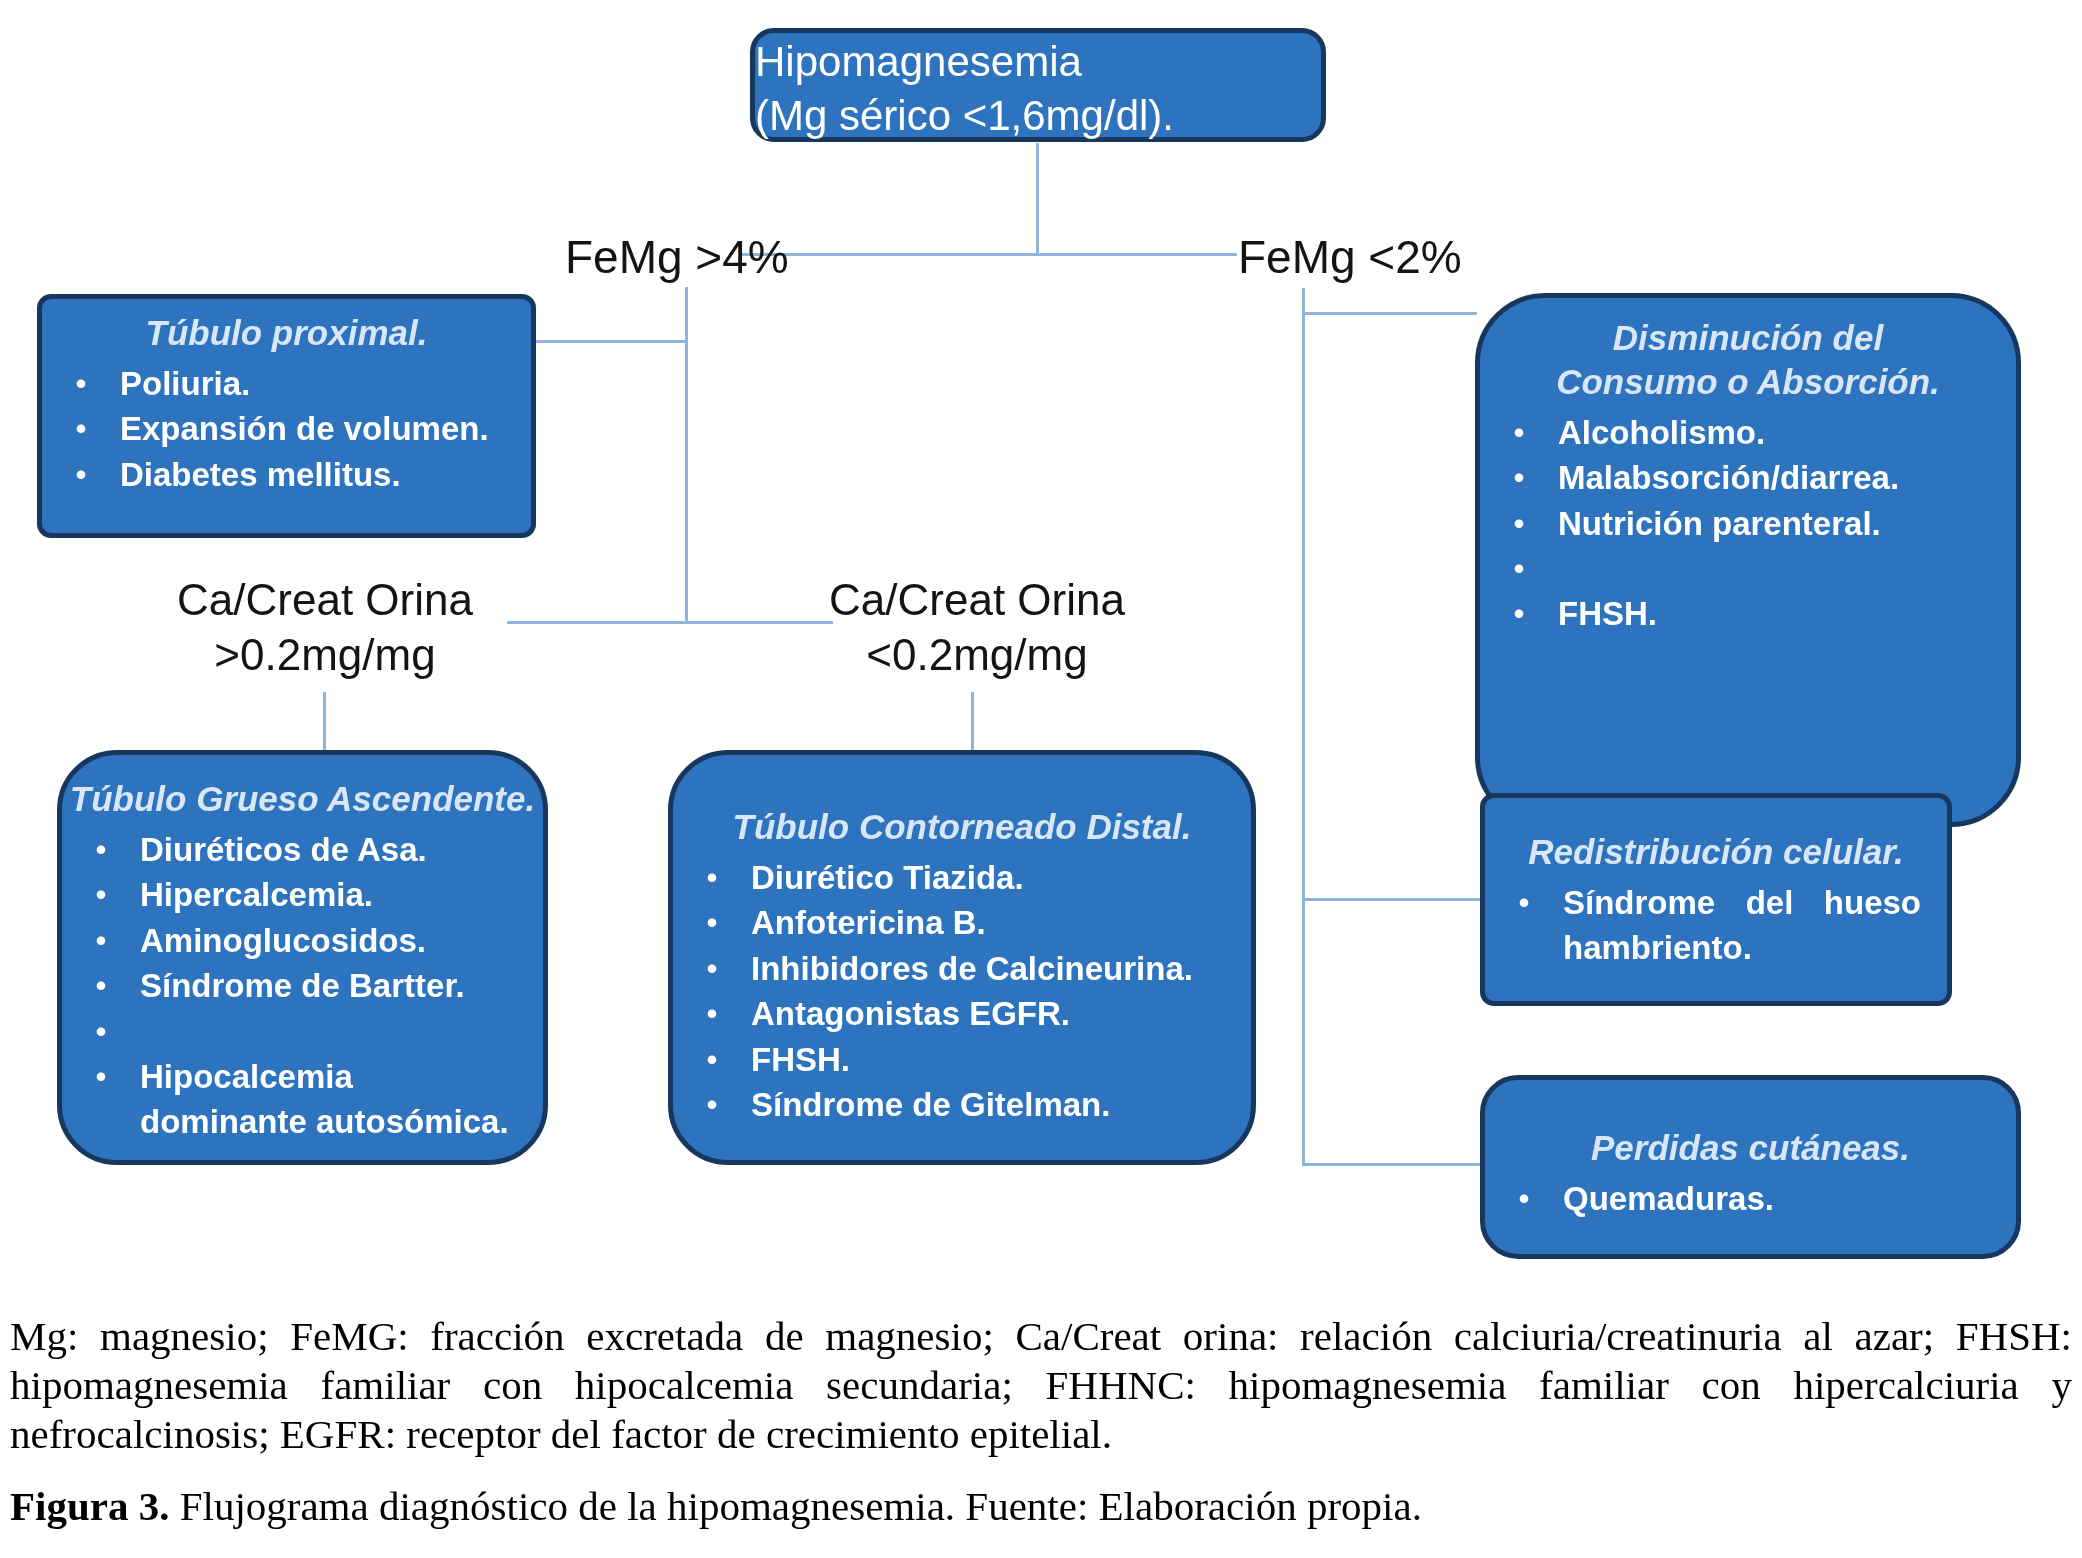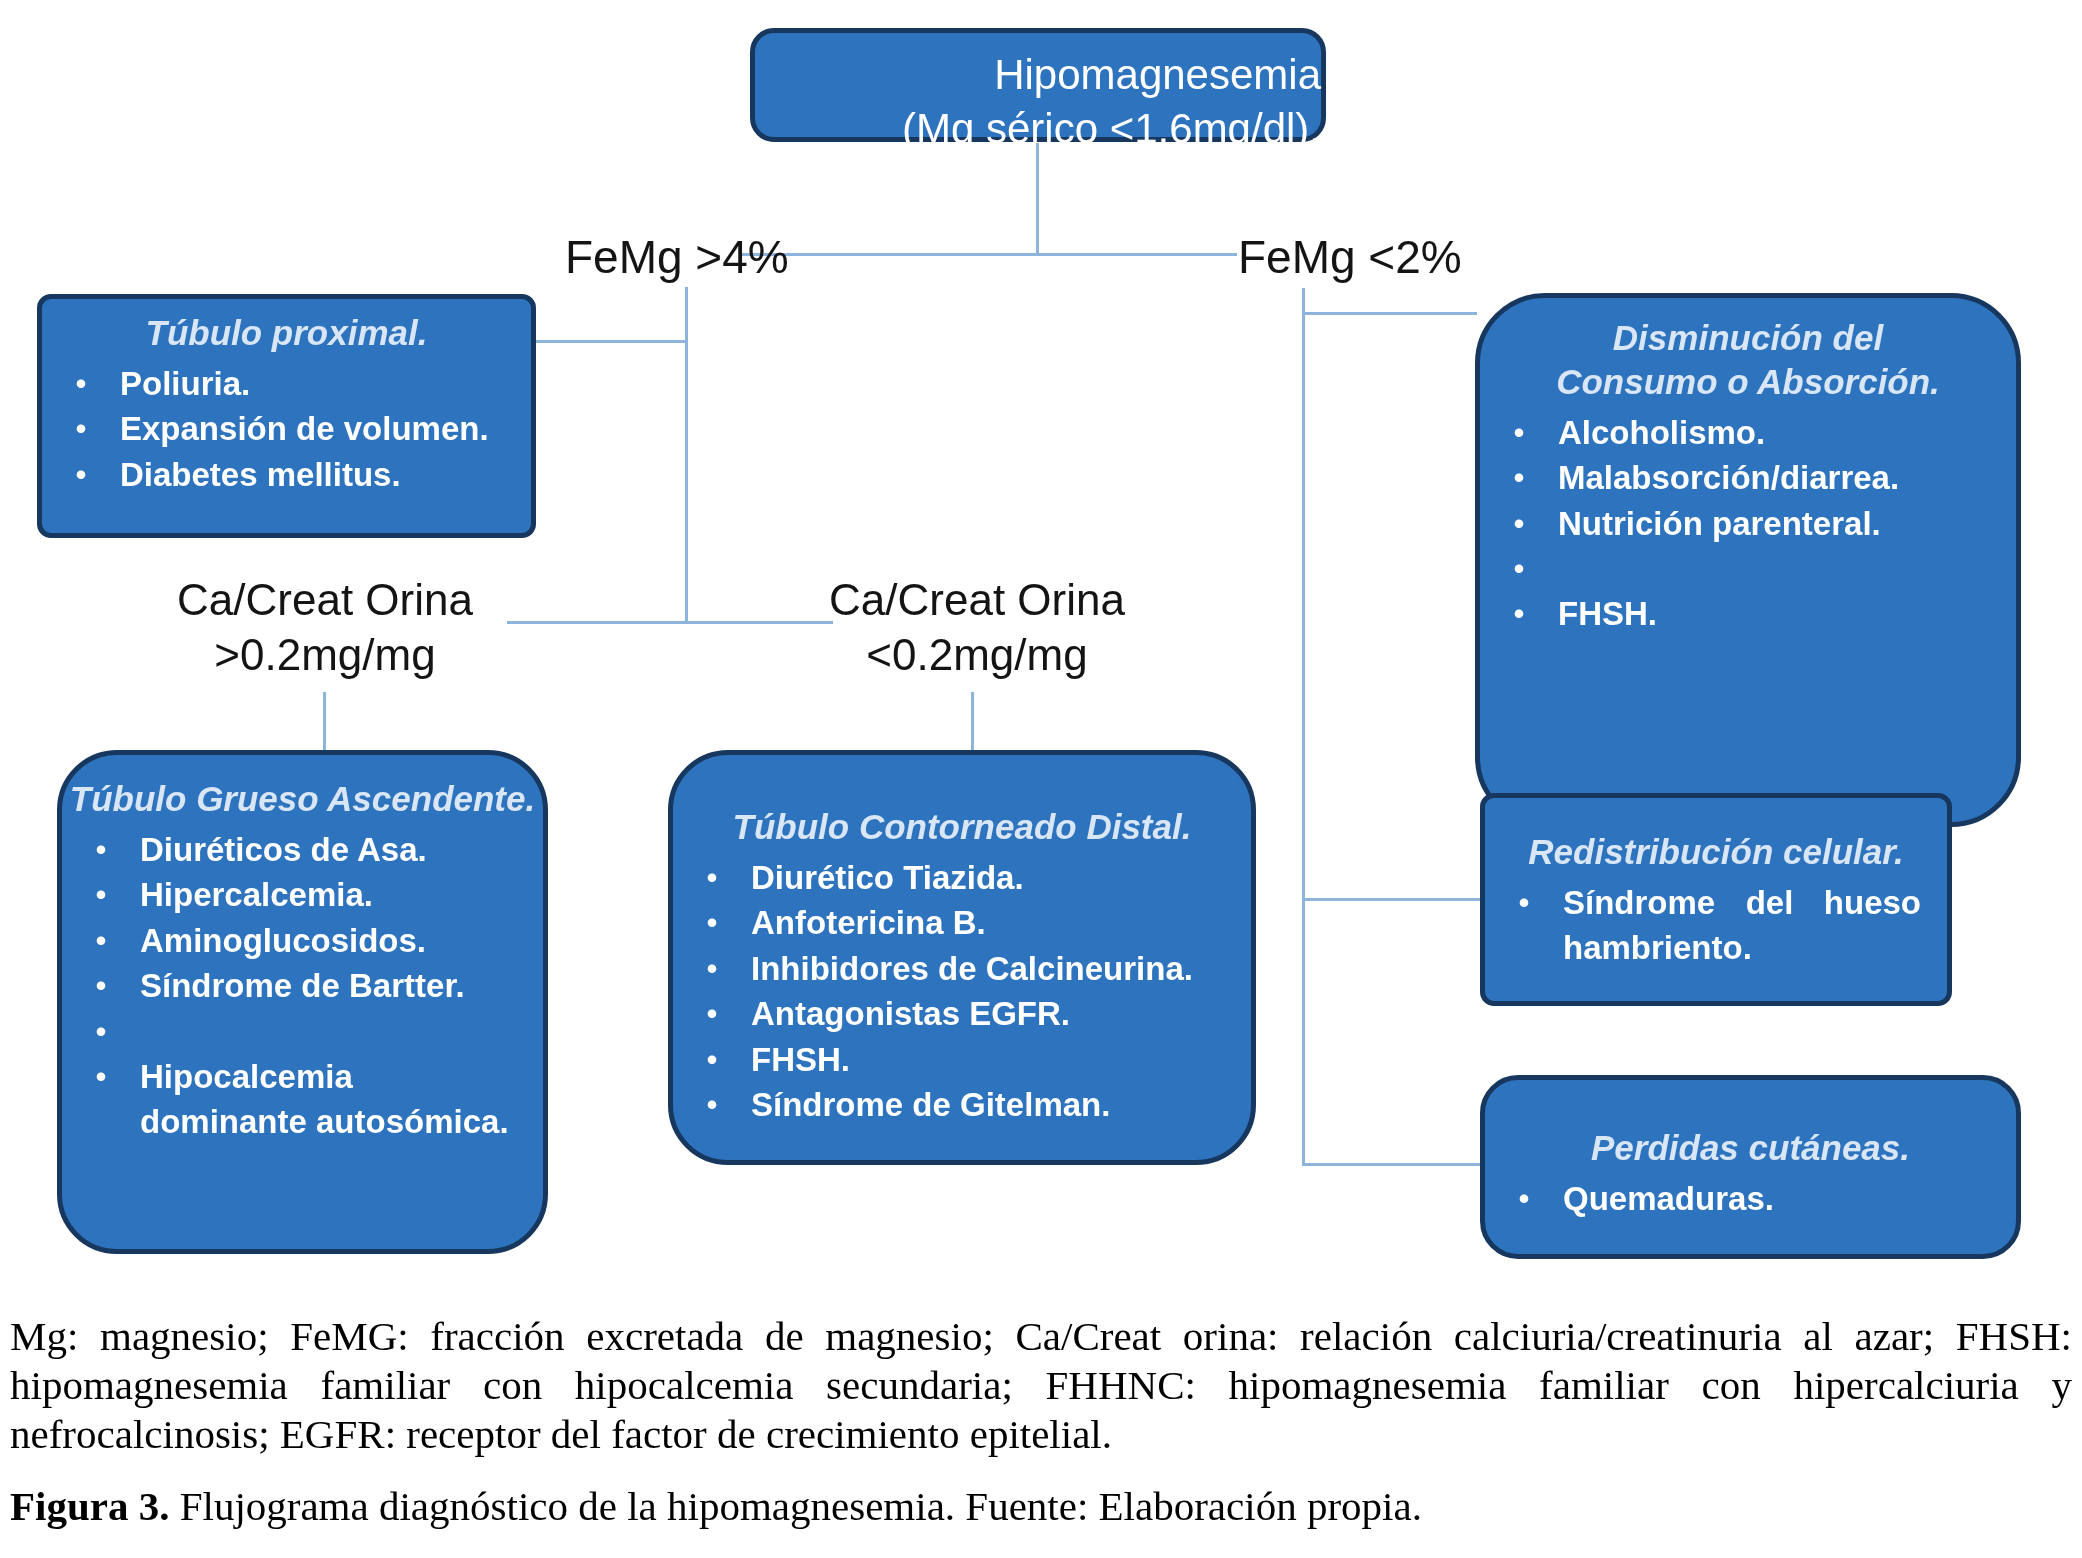--- a/index.html
+++ b/index.html
@@ -34,24 +34,24 @@
   .row{display:flex;align-items:flex-start;font-weight:bold;font-size:33px;line-height:1.38;}
   .dot{width:78px;flex:0 0 78px;text-align:center;font-size:30px;line-height:1.5;}
   .btxt{flex:1;text-align:justify;padding-right:26px;}
 
   .root-node{
     position:absolute;
     background:var(--box-fill);
     border:5px solid var(--box-border);
     border-radius:24px;
     color:var(--body-text);
-    text-align:right;
+    text-align:left;
     font-size:42px;
     line-height:1.28;
-    padding-top:15px;
+    padding-top:2px;
   }
   .branch-label{
     position:absolute;
     color:var(--label-text);
     font-size:46px;
     text-align:center;
     line-height:1.2;
     white-space:nowrap;
   }
   .ca-label{
@@ -126,21 +126,21 @@
           <span class="dot">•</span>
           <span class="btxt">Expansión de volumen.</span>
         </div>
         <div class="row">
           <span class="dot">•</span>
           <span class="btxt">Diabetes mellitus.</span>
         </div>
       </div>
   </div>
 
-  <div class="node" style="left:57px;top:750px;width:491px;height:504px;border-radius:60px;padding-top:22px;">
+  <div class="node" style="left:57px;top:750px;width:491px;height:415px;border-radius:60px;padding-top:22px;">
     <div class="node-title">Túbulo Grueso Ascendente.</div>
     <div class="rows">
         <div class="row">
           <span class="dot">•</span>
           <span class="btxt">Diuréticos de Asa.</span>
         </div>
         <div class="row">
           <span class="dot">•</span>
           <span class="btxt">Hipercalcemia.</span>
         </div>

